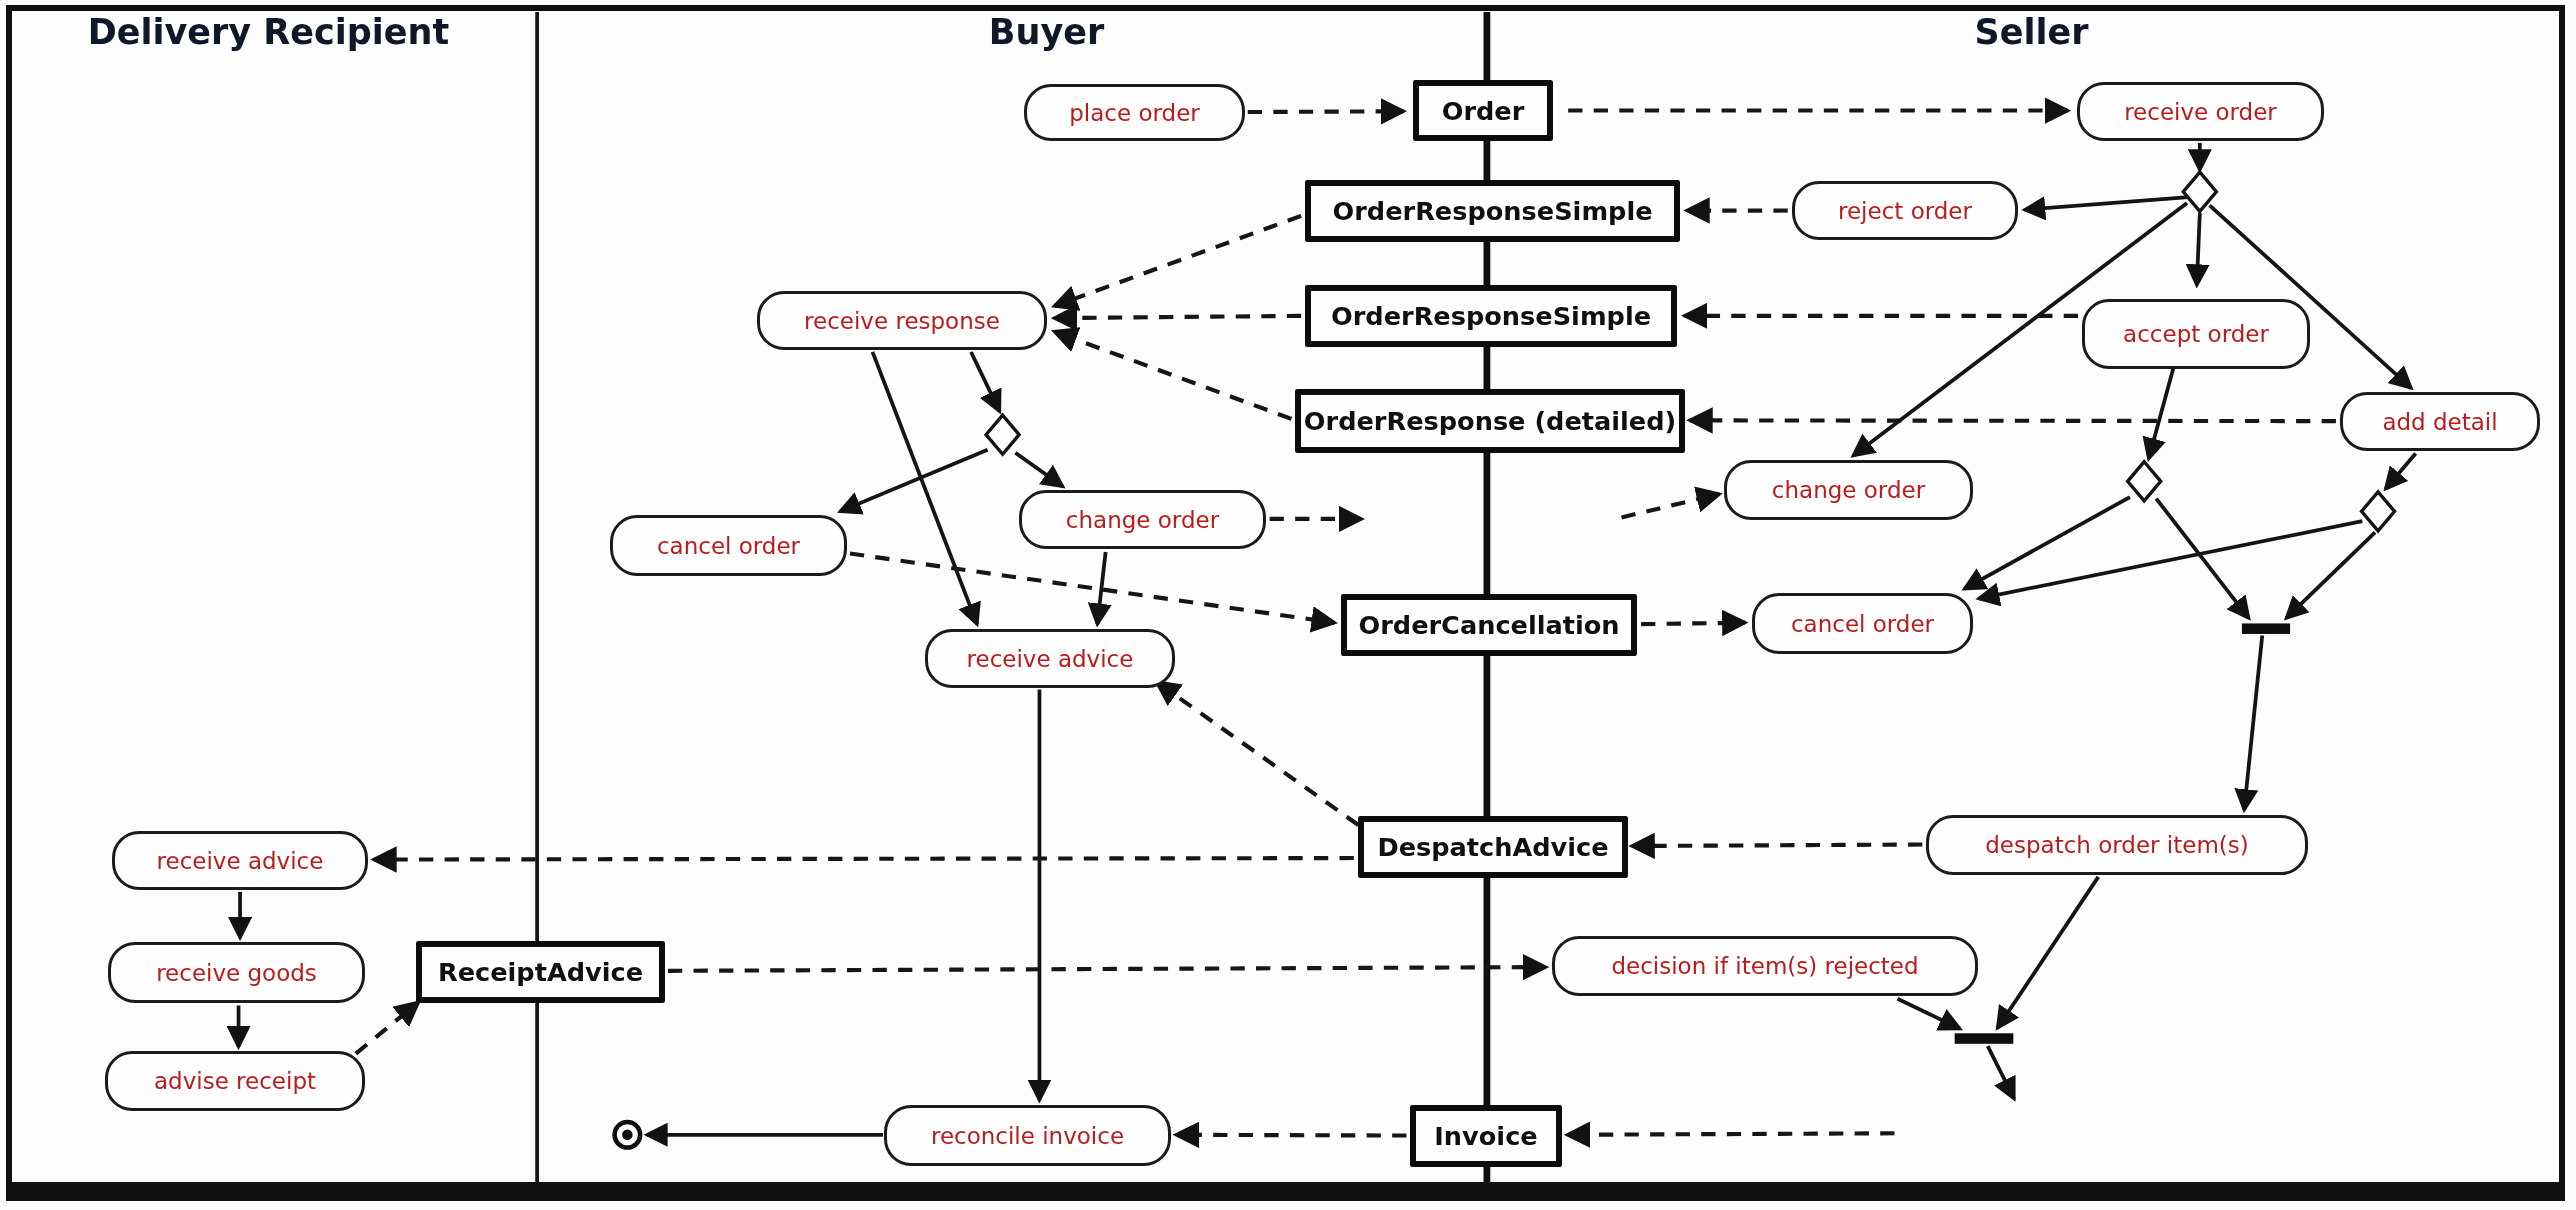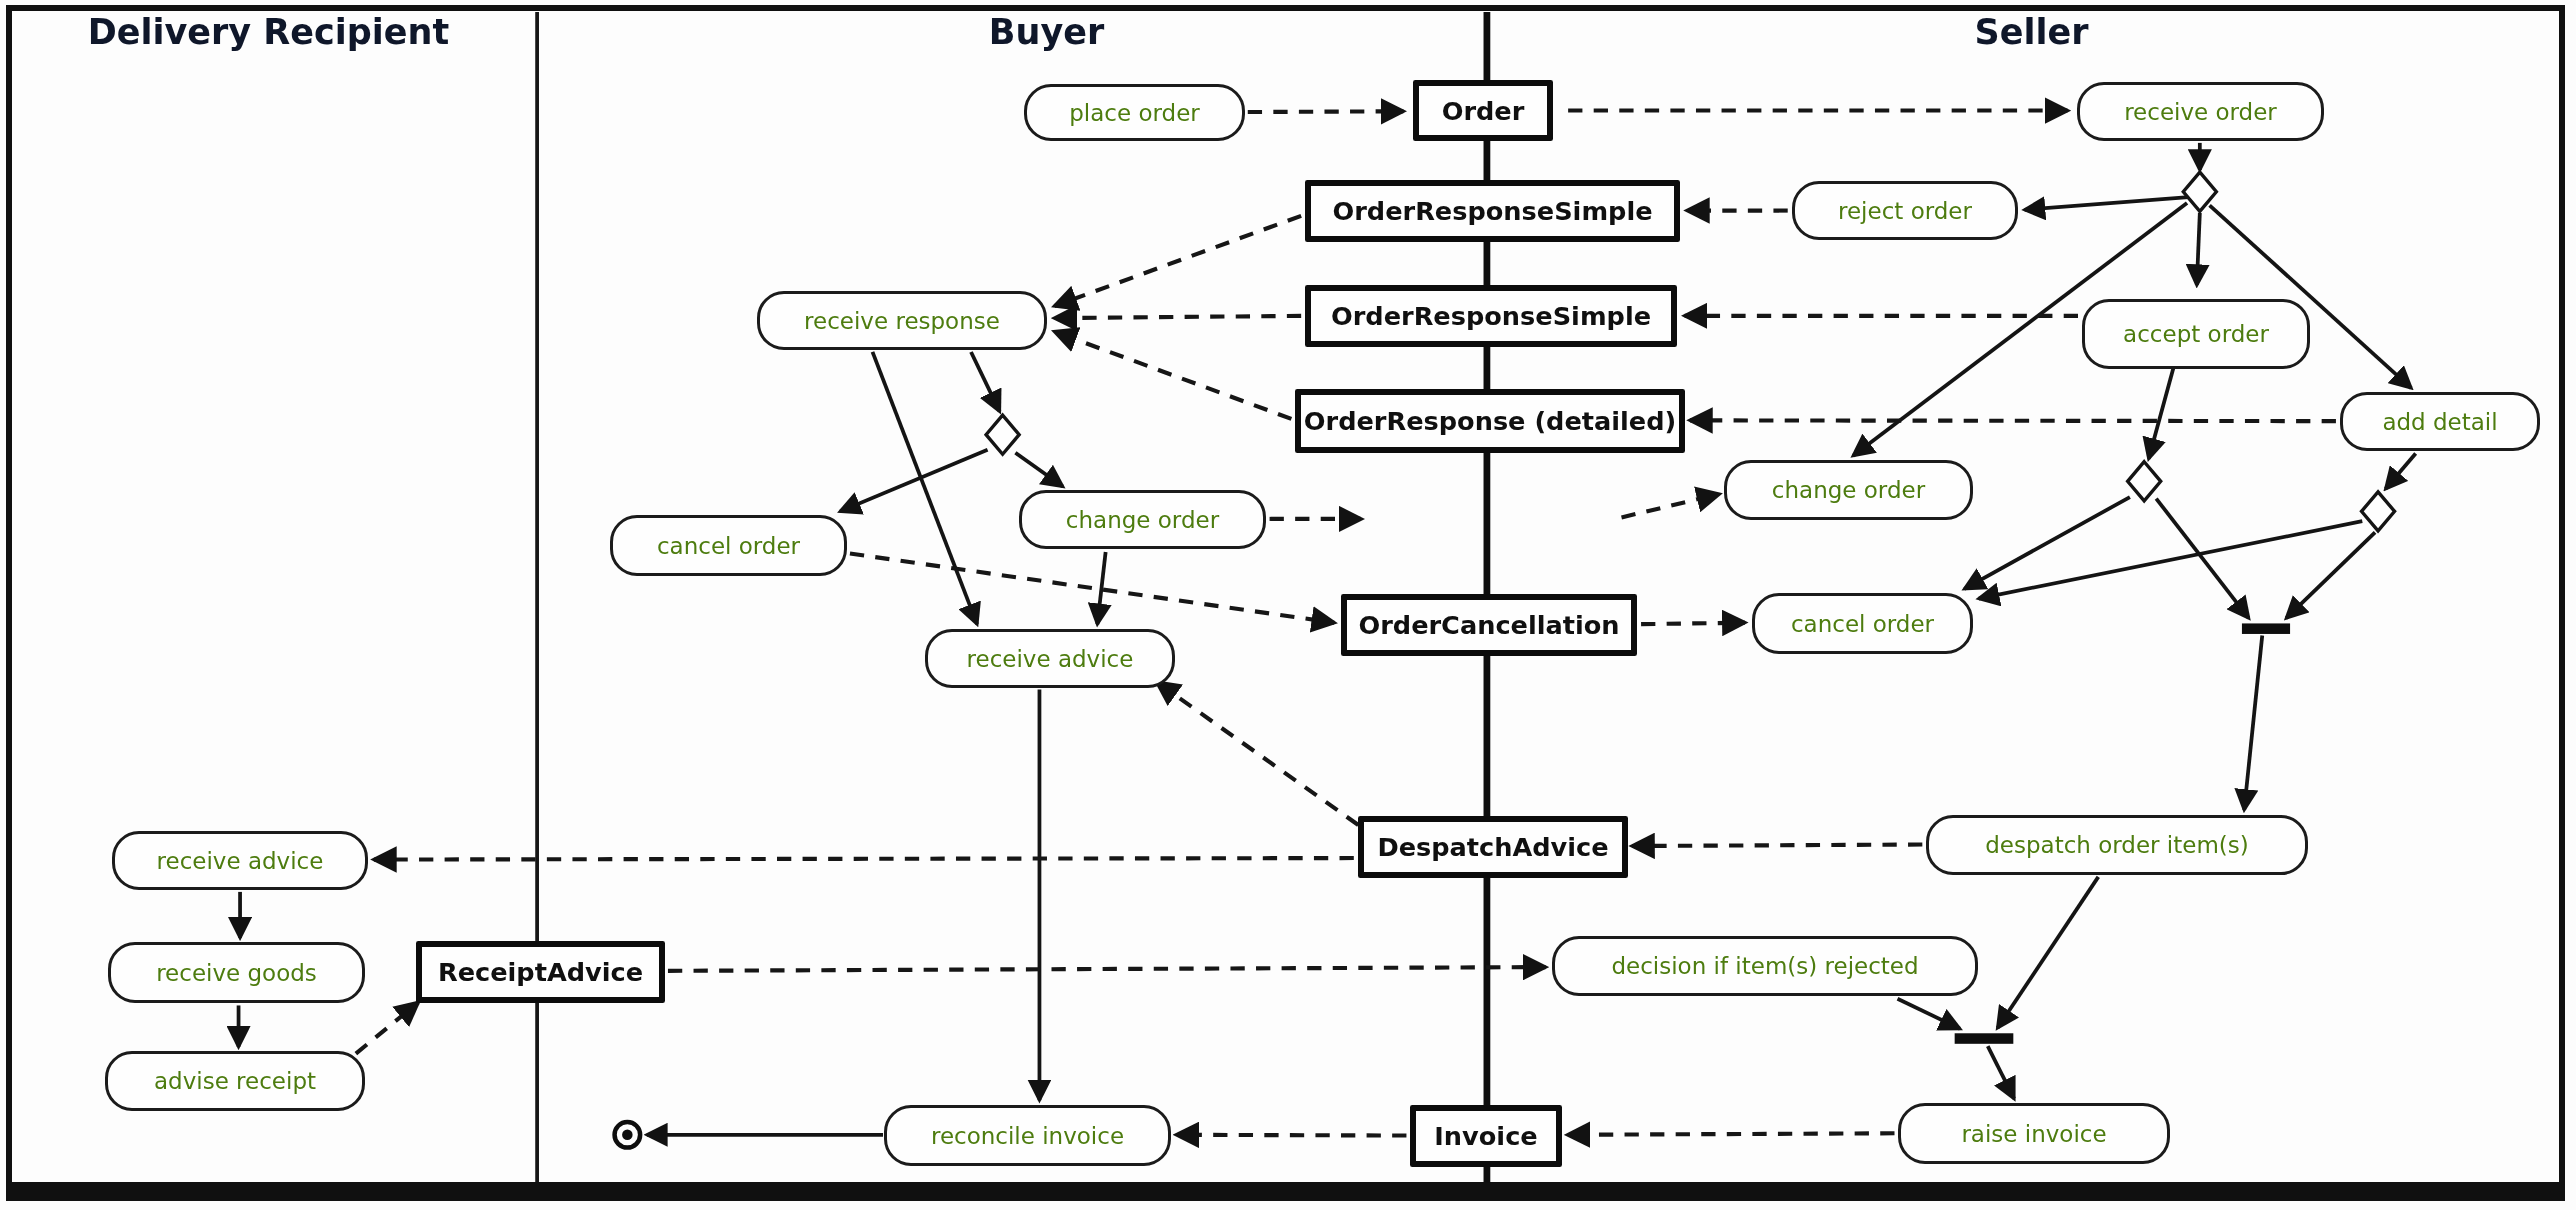--- a/index.html
+++ b/index.html
@@ -15,21 +15,21 @@
   #edges{position:absolute;left:0;top:0;pointer-events:none;}
   .hdr{
     position:absolute;width:451px;top:12px;height:41px;
     font-size:35px;font-weight:bold;color:#0f172a;text-align:center;line-height:41px;
     letter-spacing:0px;
   }
   .act{
     position:absolute;box-sizing:border-box;background:#fefefe;
     border:3.8px solid #1b1b1b;border-radius:27px;
     display:flex;align-items:center;justify-content:center;
-    font-size:23px;color:#4d7c0f;white-space:nowrap;
+    font-size:23px;color:#b91c1c;white-space:nowrap;
   }
   .doc{
     position:absolute;box-sizing:border-box;background:#fefefe;
     border:6px solid #0c0c0c;border-radius:2.3px;
     display:flex;align-items:center;justify-content:center;
     font-size:25.6px;font-weight:bold;color:#101010;white-space:nowrap;
   }
 </style>
 </head>
 <body>
@@ -126,21 +126,20 @@
   <div class="act" style="left:1724px;top:460px;width:249px;height:60px">change order</div>
   <div class="act" style="left:610px;top:515px;width:237px;height:61px">cancel order</div>
   <div class="act" style="left:1752px;top:593px;width:221px;height:61px">cancel order</div>
   <div class="act" style="left:925px;top:629px;width:250px;height:59px">receive advice</div>
   <div class="act" style="left:1926px;top:815px;width:382px;height:60px">despatch order item(s)</div>
   <div class="act" style="left:112px;top:831px;width:256px;height:59px">receive advice</div>
   <div class="act" style="left:108px;top:942px;width:257px;height:61px">receive goods</div>
   <div class="act" style="left:105px;top:1051px;width:260px;height:60px">advise receipt</div>
   <div class="act" style="left:1552px;top:936px;width:426px;height:60px">decision if item(s) rejected</div>
   <div class="act" style="left:884px;top:1105px;width:287px;height:61px">reconcile invoice</div>
-  <div class="act" style="left:1898px;top:1103px;width:272px;height:61px">raise invoice</div>
 
   <div class="doc" style="left:1413px;top:80px;width:140px;height:61px">Order</div>
   <div class="doc" style="left:1305px;top:180px;width:375px;height:62px">OrderResponseSimple</div>
   <div class="doc" style="left:1305px;top:285px;width:372px;height:62px">OrderResponseSimple</div>
   <div class="doc" style="left:1295px;top:389px;width:390px;height:64px">OrderResponse (detailed)</div>
   <div class="doc" style="left:1341px;top:594px;width:296px;height:62px">OrderCancellation</div>
   <div class="doc" style="left:1358px;top:816px;width:270px;height:62px">DespatchAdvice</div>
   <div class="doc" style="left:416px;top:941px;width:249px;height:62px">ReceiptAdvice</div>
   <div class="doc" style="left:1410px;top:1105px;width:152px;height:62px">Invoice</div>
 </div>

